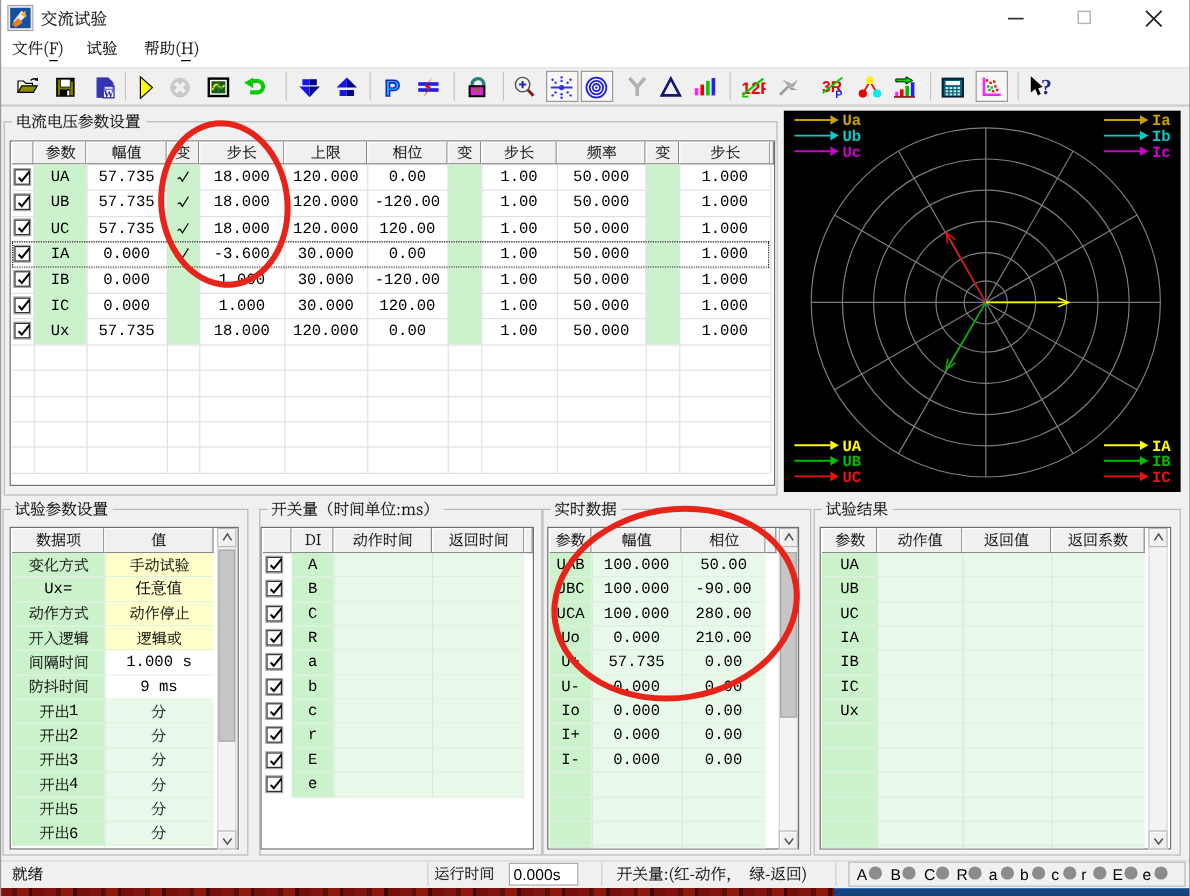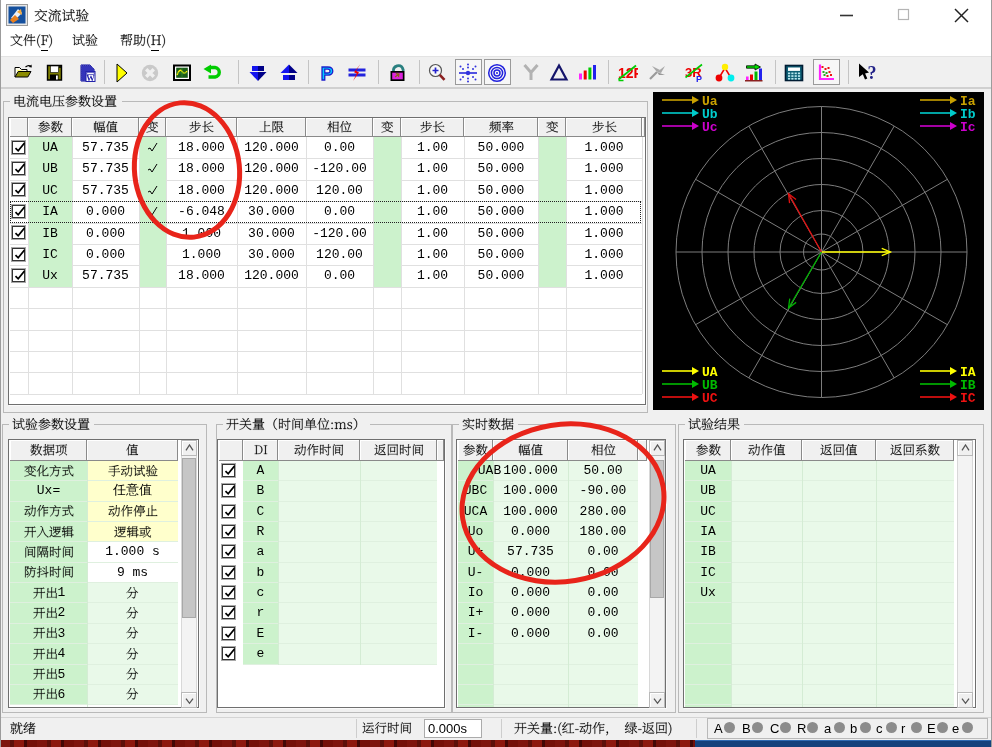--- a/index.html
+++ b/index.html
@@ -446,21 +446,21 @@
 <div class="abs" style="left:538px;top:201.2px;width:28px;height:21.4px;background:#ccf2cc"></div>
 <div class="abs" style="left:12px;top:204.7px;width:13px;height:13px;background:#fff;border:1px solid #333;box-shadow:0 0 0 1px #a8a8a8"></div>
 <svg class="abs" style="left:13.5px;top:205.7px" width="11" height="11">
     <path d="M1.5 6.05 L4.18 8.8 L10.45 1" fill="none" stroke="#000" stroke-width="1.7"></path>
   </svg>
 <div class="cell" style="left:28px;top:201.2px;width:44px;line-height:21.4px">IA</div>
 <div class="cell" style="left:72px;top:201.2px;width:67px;line-height:21.4px">0.000</div>
 <svg class="abs" style="left:147px;top:206.2px" width="12" height="12">
     <path d="M1 7 L3 6 L5 9 L10 1" fill="none" stroke="#000" stroke-width="1"></path>
   </svg>
-<div class="cell" style="left:166px;top:201.2px;width:71px;line-height:21.4px">-6.048</div>
+<div class="cell" style="left:166px;top:201.2px;width:71px;line-height:21.4px">-3.600</div>
 <div class="cell" style="left:237px;top:201.2px;width:69px;line-height:21.4px">30.000</div>
 <div class="cell" style="left:306px;top:201.2px;width:67px;line-height:21.4px">0.00</div>
 <div class="cell" style="left:401px;top:201.2px;width:63px;line-height:21.4px">1.00</div>
 <div class="cell" style="left:464px;top:201.2px;width:74px;line-height:21.4px">50.000</div>
 <div class="cell" style="left:566px;top:201.2px;width:76px;line-height:21.4px">1.000</div>
 <div class="abs" style="left:10px;top:222.6px;width:632px;height:1px;background:#e0e0e0"></div>
 <div class="abs" style="left:28px;top:222.6px;width:44px;height:21.4px;background:#ccf2cc"></div>
 <div class="abs" style="left:139px;top:222.6px;width:27px;height:21.4px;background:#ccf2cc"></div>
 <div class="abs" style="left:373px;top:222.6px;width:28px;height:21.4px;background:#ccf2cc"></div>
 <div class="abs" style="left:538px;top:222.6px;width:28px;height:21.4px;background:#ccf2cc"></div>
@@ -910,35 +910,35 @@
   </svg>
 <div class="hdr3d" style="left:568px;top:440px;width:70px;height:21px"></div>
 <svg class="cjk " style="left:590.5px;top:443.5px" width="26.0" height="14.4" fill="#000">
     <use href="#g25" transform="translate(0.0,10.50) scale(0.01250,-0.01250)"></use>
     <use href="#g26" transform="translate(12.5,10.50) scale(0.01250,-0.01250)"></use>
   </svg>
 <div class="hdr3d" style="left:638px;top:440px;width:9px;height:21px"></div>
 <div class="abs" style="left:458px;top:461px;width:35px;height:246px;background:#ccf2cc"></div>
 <div class="abs" style="left:493px;top:461px;width:75px;height:246px;background:#e9f9e9"></div>
 <div class="abs" style="left:568px;top:461px;width:70px;height:246px;background:#e9f9e9"></div>
-<div class="cell" style="left:472px;top:461px;width:35px;line-height:20.35px;font-size:13px">UAB</div>
+<div class="cell" style="left:458px;top:461px;width:35px;line-height:20.35px;font-size:13px">UAB</div>
 <div class="cell" style="left:493px;top:461px;width:75px;line-height:20.35px;font-size:13px">100.000</div>
 <div class="cell" style="left:568px;top:461px;width:70px;line-height:20.35px;font-size:13px">50.00</div>
 <div class="abs" style="left:458px;top:480.35px;width:180px;height:1px;background:#dff0df"></div>
 <div class="cell" style="left:458px;top:481.35px;width:35px;line-height:20.35px;font-size:13px">UBC</div>
 <div class="cell" style="left:493px;top:481.35px;width:75px;line-height:20.35px;font-size:13px">100.000</div>
 <div class="cell" style="left:568px;top:481.35px;width:70px;line-height:20.35px;font-size:13px">-90.00</div>
 <div class="abs" style="left:458px;top:500.7px;width:180px;height:1px;background:#dff0df"></div>
 <div class="cell" style="left:458px;top:501.7px;width:35px;line-height:20.35px;font-size:13px">UCA</div>
 <div class="cell" style="left:493px;top:501.7px;width:75px;line-height:20.35px;font-size:13px">100.000</div>
 <div class="cell" style="left:568px;top:501.7px;width:70px;line-height:20.35px;font-size:13px">280.00</div>
 <div class="abs" style="left:458px;top:521.05px;width:180px;height:1px;background:#dff0df"></div>
 <div class="cell" style="left:458px;top:522.05px;width:35px;line-height:20.35px;font-size:13px">Uo</div>
 <div class="cell" style="left:493px;top:522.05px;width:75px;line-height:20.35px;font-size:13px">0.000</div>
-<div class="cell" style="left:568px;top:522.05px;width:70px;line-height:20.35px;font-size:13px">180.00</div>
+<div class="cell" style="left:568px;top:522.05px;width:70px;line-height:20.35px;font-size:13px">210.00</div>
 <div class="abs" style="left:458px;top:541.4px;width:180px;height:1px;background:#dff0df"></div>
 <div class="cell" style="left:458px;top:542.4px;width:35px;line-height:20.35px;font-size:13px">U+</div>
 <div class="cell" style="left:493px;top:542.4px;width:75px;line-height:20.35px;font-size:13px">57.735</div>
 <div class="cell" style="left:568px;top:542.4px;width:70px;line-height:20.35px;font-size:13px">0.00</div>
 <div class="abs" style="left:458px;top:561.75px;width:180px;height:1px;background:#dff0df"></div>
 <div class="cell" style="left:458px;top:562.75px;width:35px;line-height:20.35px;font-size:13px">U-</div>
 <div class="cell" style="left:493px;top:562.75px;width:75px;line-height:20.35px;font-size:13px">0.000</div>
 <div class="cell" style="left:568px;top:562.75px;width:70px;line-height:20.35px;font-size:13px">0.00</div>
 <div class="abs" style="left:458px;top:582.1px;width:180px;height:1px;background:#dff0df"></div>
 <div class="cell" style="left:458px;top:583.1px;width:35px;line-height:20.35px;font-size:13px">Io</div>

